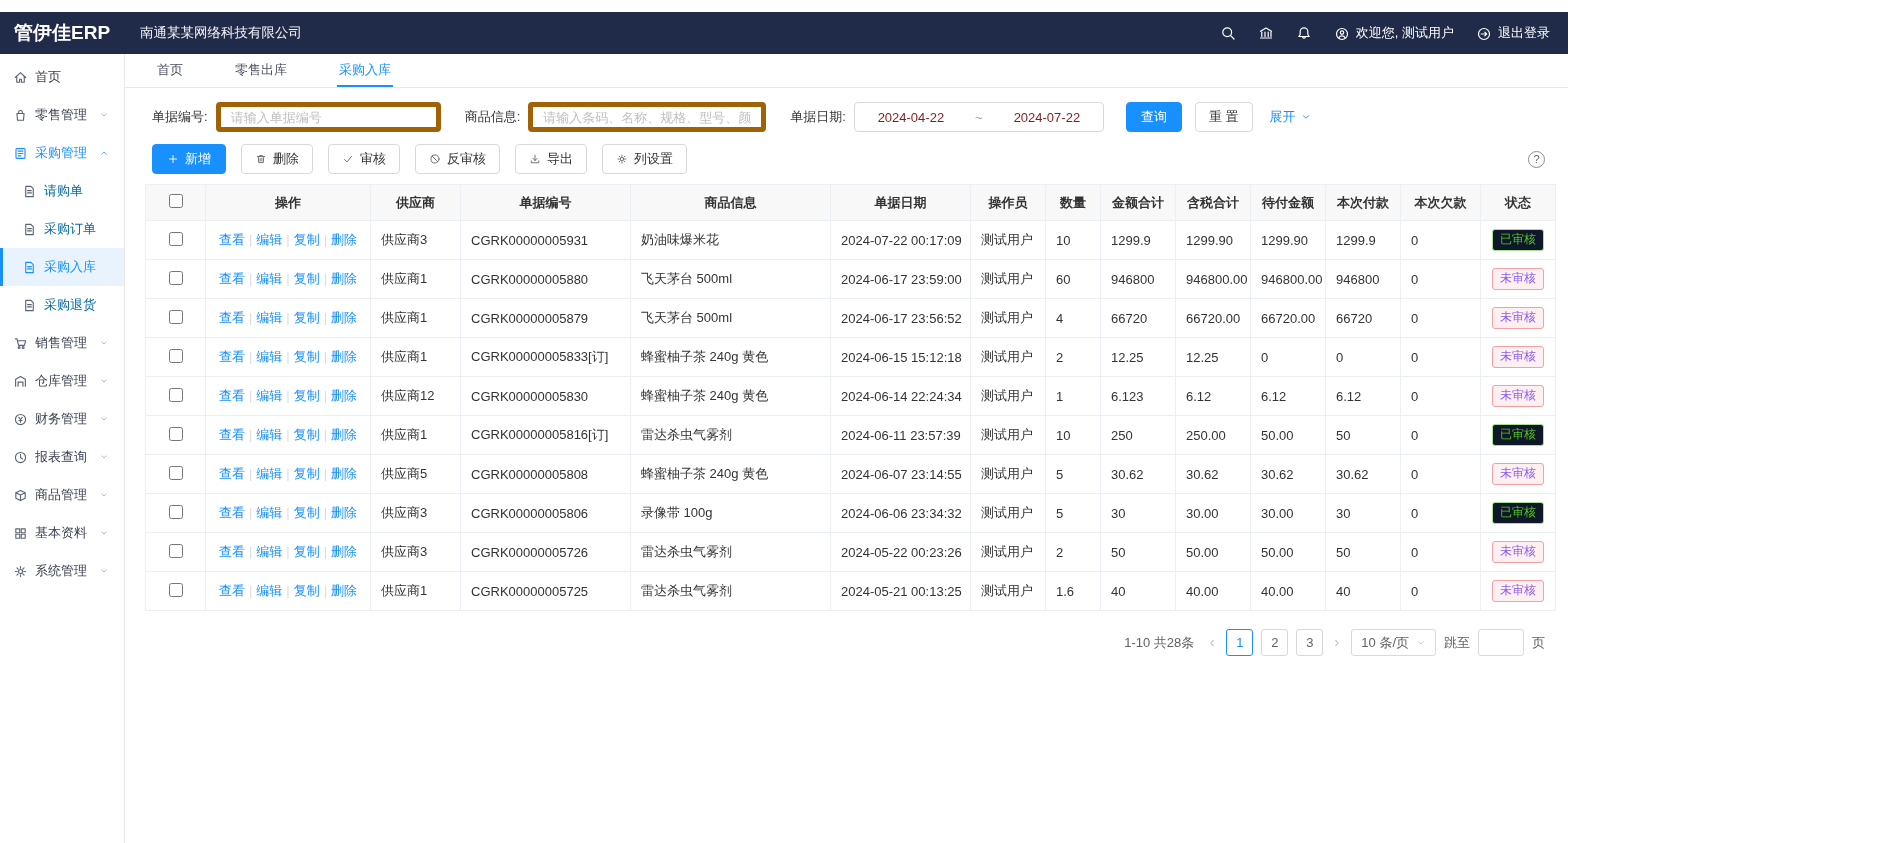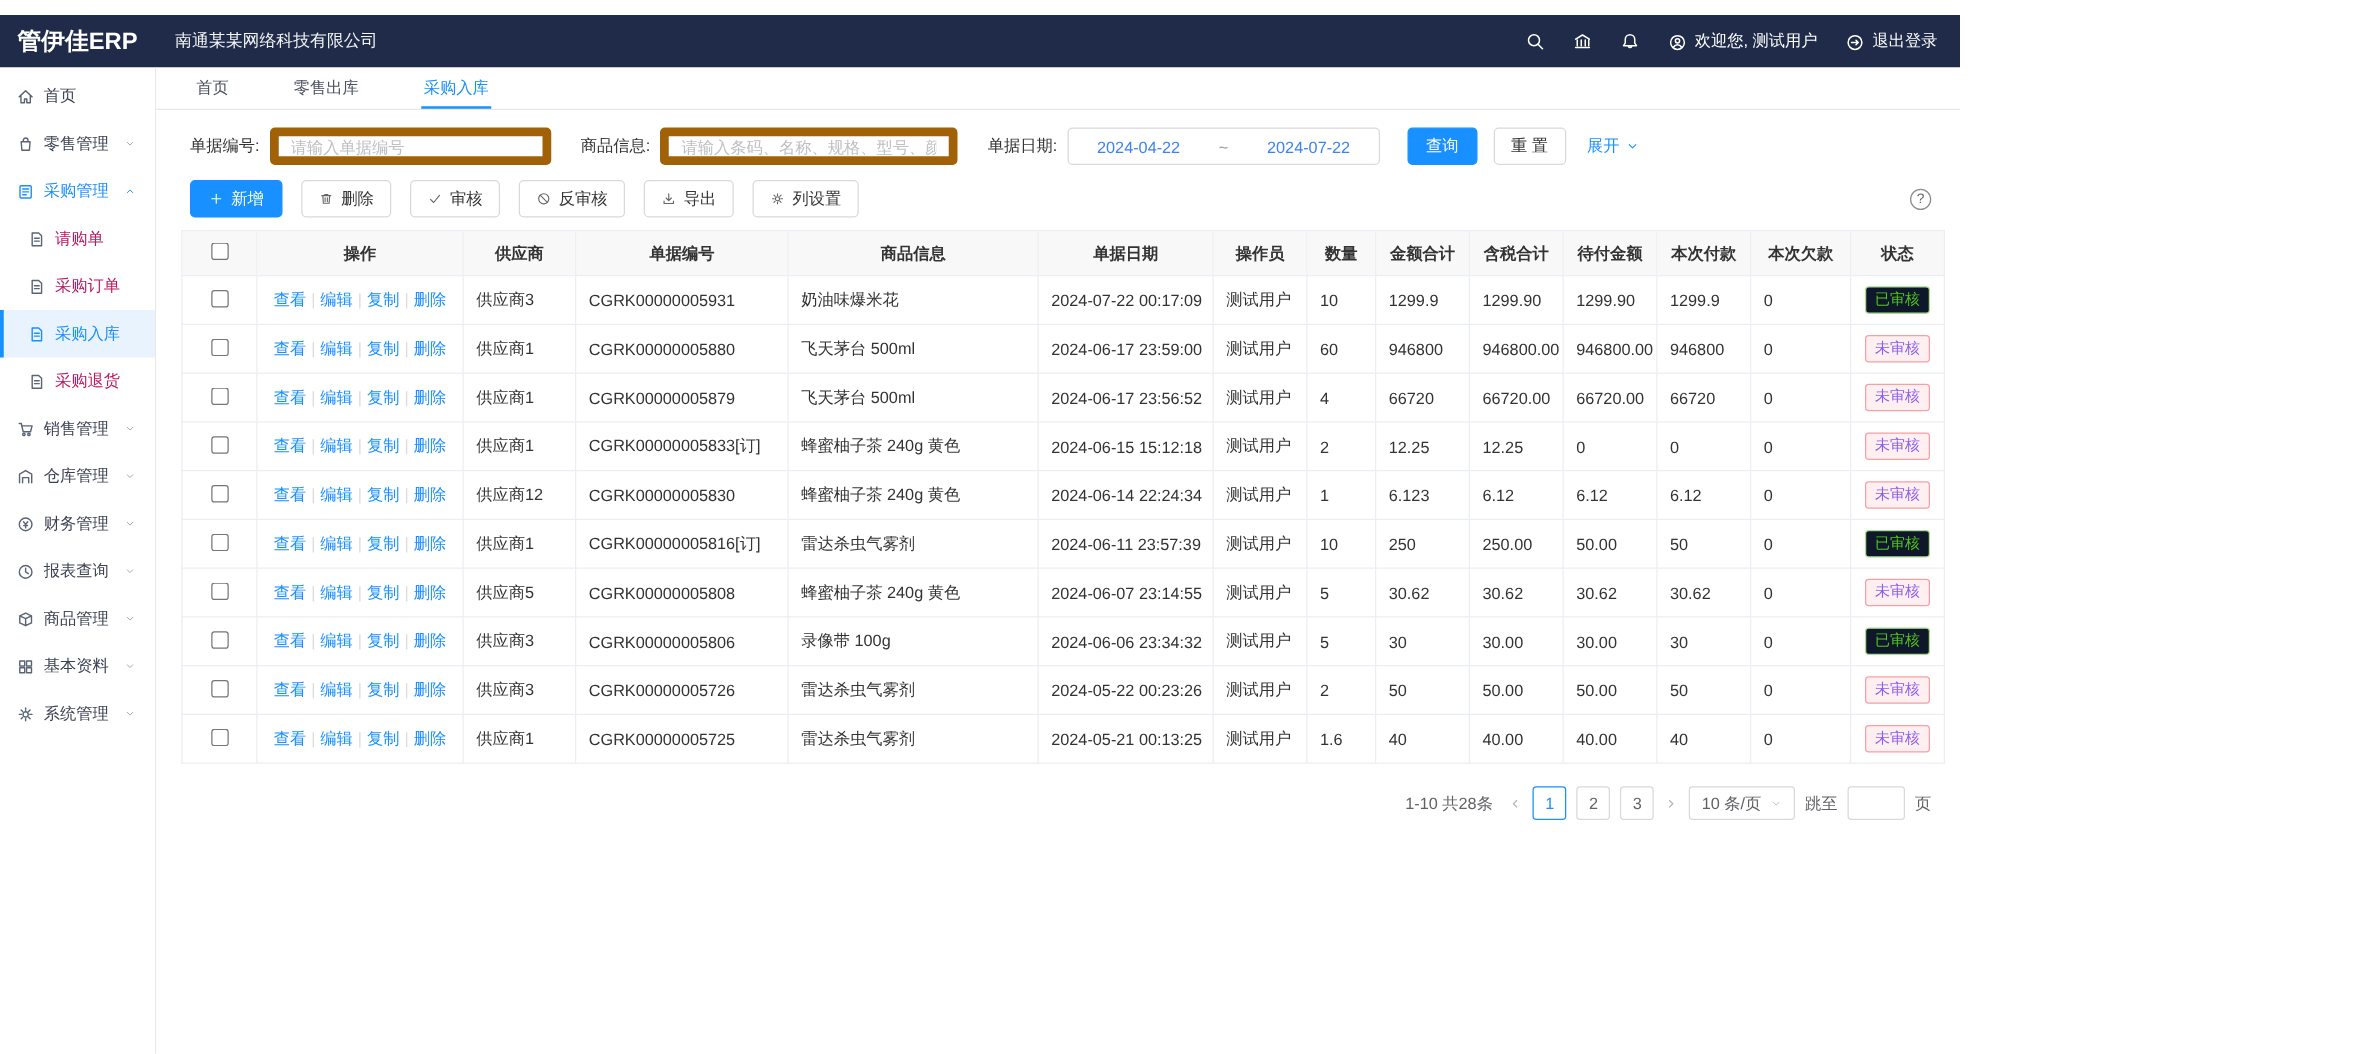--- a/index.html
+++ b/index.html
@@ -29,40 +29,40 @@
   
   .main { flex:1; display:flex; min-height:0; }
 
   
   .sidebar { width:125px; flex:0 0 125px; border-right:1px solid #e8e8e8; background:#fff; padding-top:4px; overflow:hidden; }
   .side-item { height:38px; display:flex; align-items:center; padding:0 8px 0 13px; font-size:13px; color:#3b4252; cursor:pointer; }
   .side-item .icon { margin-right:7px; color:#5a6474; }
   .side-item .chev { margin-left:auto; color:#9aa2b1; }
   .side-item .chev svg { width:10px; height:10px; }
   .side-item.parent-active, .side-item.parent-active .icon, .side-item.parent-active .chev { color:#1890ff; }
-  .side-sub { height:38px; display:flex; align-items:center; padding-left:19px; font-size:13px; color:#be185d; cursor:pointer; border-left:3px solid transparent; }
+  .side-sub { height:38px; display:flex; align-items:center; padding-left:19px; font-size:13px; color:#0369a1; cursor:pointer; border-left:3px solid transparent; }
   .side-sub .icon { margin-right:7px; color:#5a6474; }
   .side-sub.selected { background:#e8f3fe; border-left-color:#1890ff; color:#1890ff; }
   .side-sub.selected .icon { color:#1890ff; }
 
   
   .content { flex:1; display:flex; flex-direction:column; min-width:0; background:#fff; }
   .tab-bar { height:34px; flex:0 0 34px; border-bottom:1px solid #e6e8ee; display:flex; align-items:stretch; padding-left:30px; gap:48px; }
   .tab { display:flex; align-items:center; font-size:13px; color:#495060; cursor:pointer; border-bottom:2px solid transparent; padding:0 2px; }
   .tab.active { color:#1890ff; border-bottom-color:#1890ff; }
 
   
   .filter-row { display:flex; align-items:center; padding:14px 23px 10px 27px; font-size:13px; color:#333; }
   .f-label { margin-right:8px; white-space:nowrap; }
-  .f-input { height:30px; border:7px solid #a16207; border-radius:4px; padding:0 10px; font-size:13px; color:#333; outline:none; margin-right:24px; }
+  .f-input { height:30px; border:5px solid #a16207; border-radius:4px; padding:0 10px; font-size:13px; color:#333; outline:none; margin-right:24px; }
   .f-input::placeholder { color:#bfbfbf; }
   .f-input.bill-no { width:225px; }
   .f-input.product { width:238px; }
   .date-range { display:flex; align-items:center; justify-content:space-between; border:1px solid #d9d9d9; border-radius:4px; height:30px; width:250px; padding:0 12px; margin-right:22px; }
-  .date-input { border:none; outline:none; width:88px; font-size:13px; color:#3b82f6; text-align:center; background:transparent; }
+  .date-input { border:none; outline:none; width:88px; font-size:13px; color:#7f1d1d; text-align:center; background:transparent; }
   .tilde { color:#999; }
   .btn { height:30px; border-radius:4px; font-size:13px; cursor:pointer; white-space:nowrap; }
   .btn-primary { background:#1890ff; color:#fff; border:1px solid #1890ff; padding:0 14px; }
   .btn-default { background:#fff; color:#333; border:1px solid #d9d9d9; padding:0 13px; }
   .filter-row .btn + .btn { margin-left:13px; }
   .link-expand { color:#1890ff; margin-left:17px; display:inline-flex; align-items:center; gap:4px; cursor:pointer; }
 
   
   .toolbar { display:flex; align-items:center; padding:2px 23px 10px 27px; gap:15px; }
   .tb-btn { display:inline-flex; align-items:center; gap:6px; }

